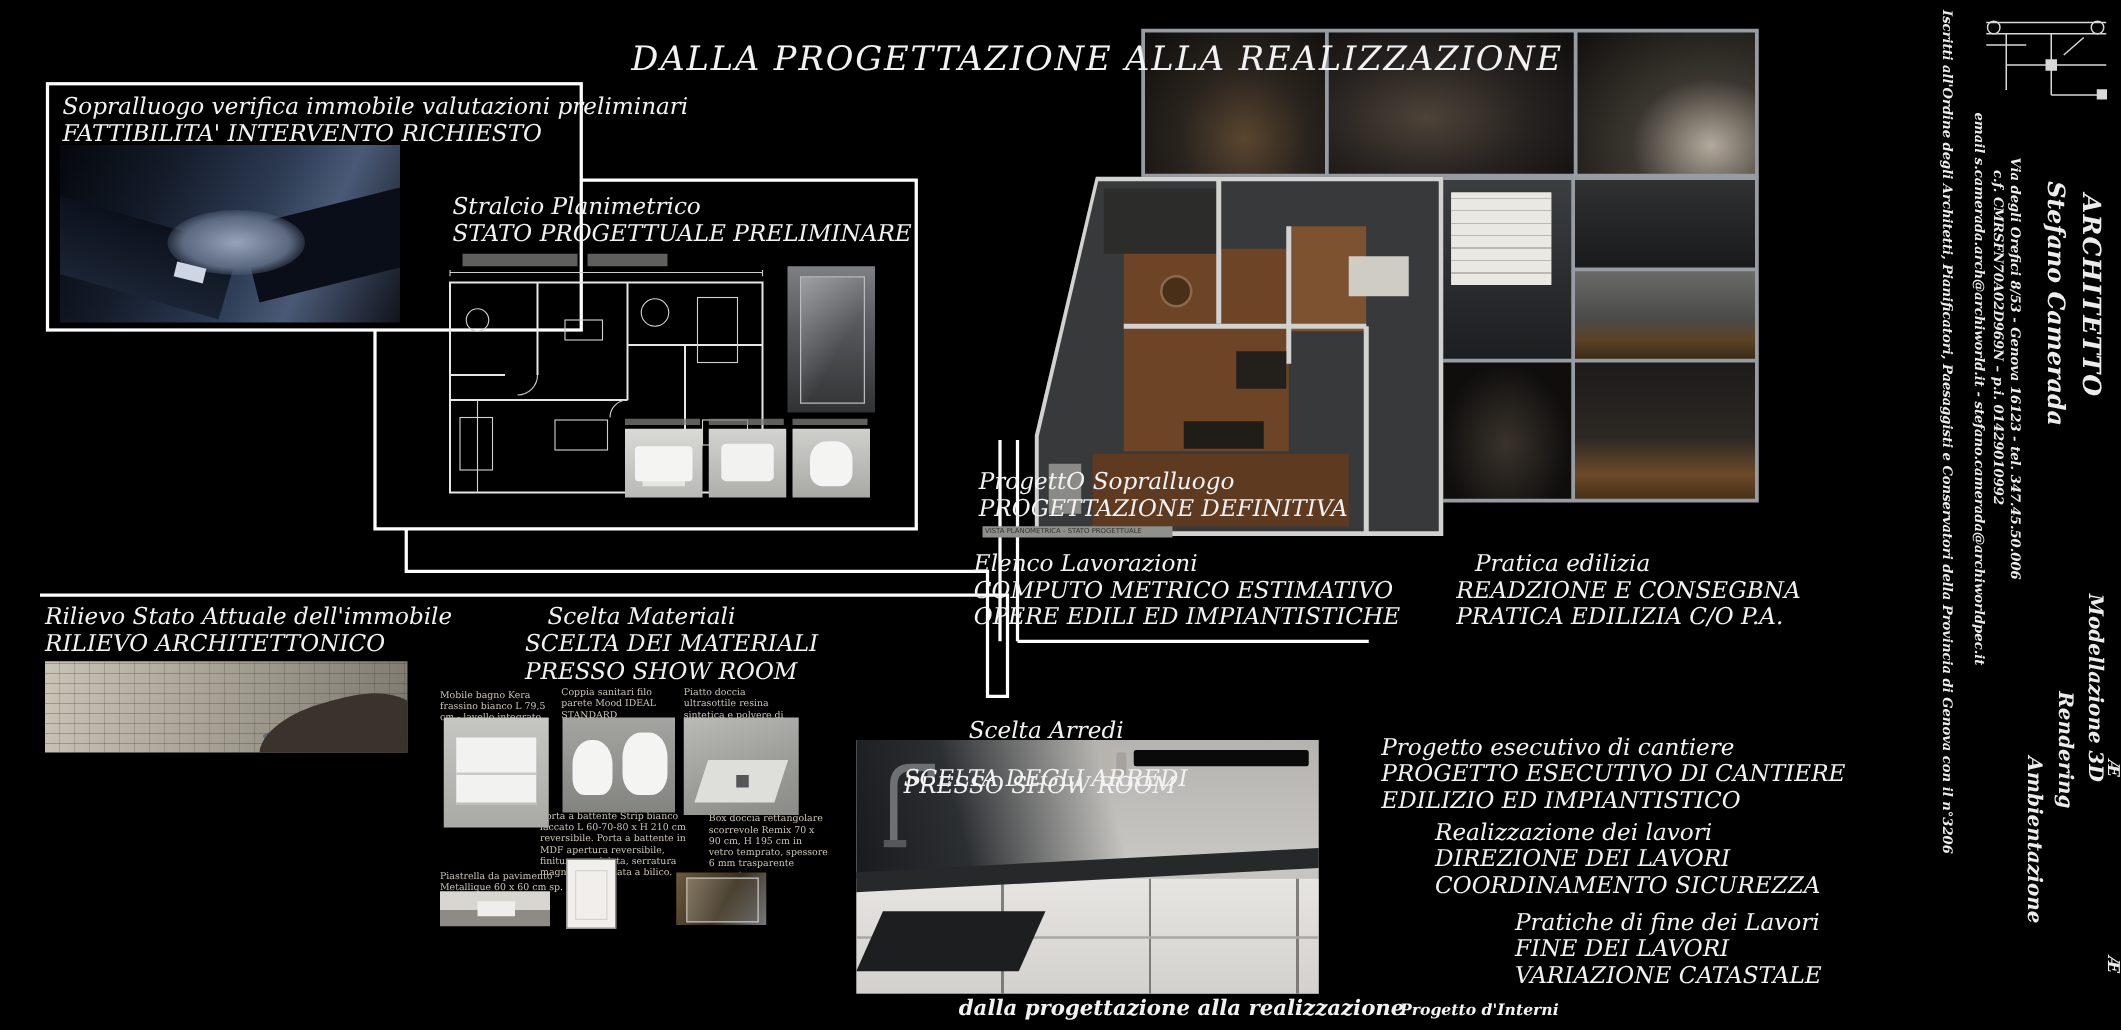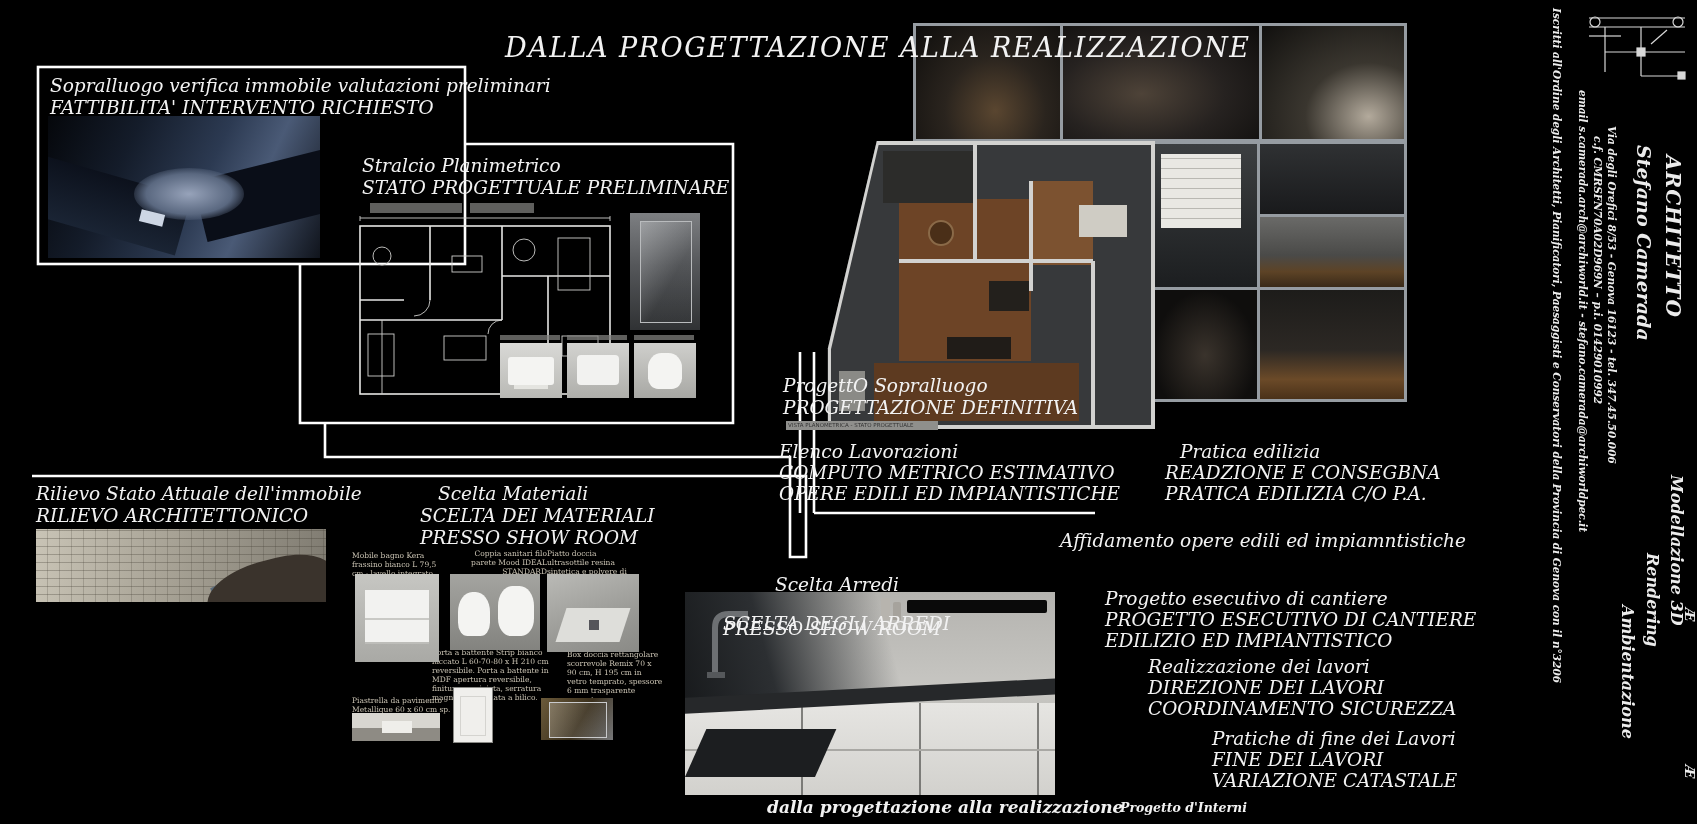--- a/index.html
+++ b/index.html
@@ -149,21 +149,21 @@
     <div class="abs" style="left:0;top:0;width:100%;height:100%;background:repeating-linear-gradient(0deg,transparent 0 7px,rgba(60,55,45,.30) 7px 8px),repeating-linear-gradient(90deg,transparent 0 11px,rgba(60,55,45,.22) 11px 12px);"></div>
     <div class="abs" style="right:62px;bottom:22px;width:56px;height:5px;background:#5a6a7a;transform:rotate(-28deg);"></div>
     <div class="abs" style="right:-10px;bottom:-20px;width:130px;height:62px;background:#3a332c;border-radius:50% 40% 10% 50%;transform:rotate(-14deg);"></div>
   </div>
 
   <div class="abs it fs18" style="left:438px;top:484px;">Scelta Materiali</div>
   <div class="abs it fs18" style="left:420px;top:506px;">SCELTA DEI MATERIALI</div>
   <div class="abs it fs18" style="left:420px;top:528px;">PRESSO SHOW ROOM</div>
 
   <div class="abs cap" style="left:352px;top:551px;width:92px;">Mobile bagno Kera frassino bianco L 79,5 cm - lavello integrato</div>
-  <div class="abs cap" style="left:449px;top:549px;width:98px;text-align:right;">Coppia sanitari filo parete Mood IDEAL STANDARD</div>
+  <div class="abs cap" style="left:449px;top:549px;width:98px;">Coppia sanitari filo parete Mood IDEAL STANDARD</div>
   <div class="abs cap" style="left:547px;top:549px;width:92px;">Piatto doccia ultrasottile resina sintetica e polvere di marmo Remix 70 x 90 cm bianco</div>
   <div class="abs cap" style="left:432px;top:648px;width:128px;">Porta a battente Strip bianco laccato L 60-70-80 x H 210 cm reversibile. Porta a battente in MDF apertura reversibile, finitura verniciata, serratura magnetica cromata a bilico.</div>
   <div class="abs cap" style="left:567px;top:650px;width:96px;">Box doccia rettangolare scorrevole Remix 70 x 90 cm, H 195 cm in vetro temprato, spessore 6 mm trasparente cromato</div>
   <div class="abs cap" style="left:352px;top:696px;width:120px;">Piastrella da pavimento Metallique 60 x 60 cm sp. 10 mm PEI 4/5</div>
 
   <div class="pimg" style="left:355px;top:574px;width:84px;height:88px;background:linear-gradient(180deg,#c6c6c2,#a9a9a5);">
     <div class="abs" style="left:10px;top:16px;width:64px;height:52px;background:#f2f2f0;border-bottom:2px solid #bdbdb9;"></div>
     <div class="abs" style="left:10px;top:44px;width:64px;height:2px;background:#c9c9c5;"></div>
   </div>
   <div class="pimg" style="left:450px;top:574px;width:90px;height:76px;background:linear-gradient(180deg,#a4a4a0,#83837f);">
@@ -195,21 +195,20 @@
       <path d="M16,70 L16,22 Q16,8 30,8 L46,8 L46,16" stroke="#6d7073" stroke-width="6" fill="none"></path>
       <rect x="8" y="66" width="18" height="6" fill="#55585b"></rect>
     </svg>
     <div class="abs" style="left:196px;top:6px;width:9px;height:22px;background:#b7b4ae;border-radius:2px 2px 0 0;"></div>
     <div class="abs" style="left:208px;top:10px;width:8px;height:18px;background:#a6a39d;border-radius:2px 2px 0 0;"></div>
   </div>
   <div class="abs it fs18" style="left:775px;top:575px;z-index:8;">Scelta Arredi</div>
   <div class="abs it fs18" style="left:723px;top:614px;z-index:8;">SCELTA DEGLI ARREDI</div>
   <div class="abs it fs18" style="left:723px;top:619px;z-index:8;">PRESSO SHOW ROOM</div>
 
-  <div class="abs it fs18" style="left:1060px;top:531px;">Affidamento opere edili ed impiamntistiche</div>
 
   <div class="abs it fs18" style="left:1105px;top:589px;">Progetto esecutivo di cantiere</div>
   <div class="abs it fs18" style="left:1105px;top:610px;">PROGETTO ESECUTIVO DI CANTIERE</div>
   <div class="abs it fs18" style="left:1105px;top:631px;">EDILIZIO ED IMPIANTISTICO</div>
 
   <div class="abs it fs18" style="left:1148px;top:657px;">Realizzazione dei lavori</div>
   <div class="abs it fs18" style="left:1148px;top:678px;text-align:right;">DIREZIONE DEI LAVORI</div>
   <div class="abs it fs18" style="left:1148px;top:699px;">COORDINAMENTO SICUREZZA</div>
 
   <div class="abs it fs18" style="left:1212px;top:729px;">Pratiche di fine dei Lavori</div>

